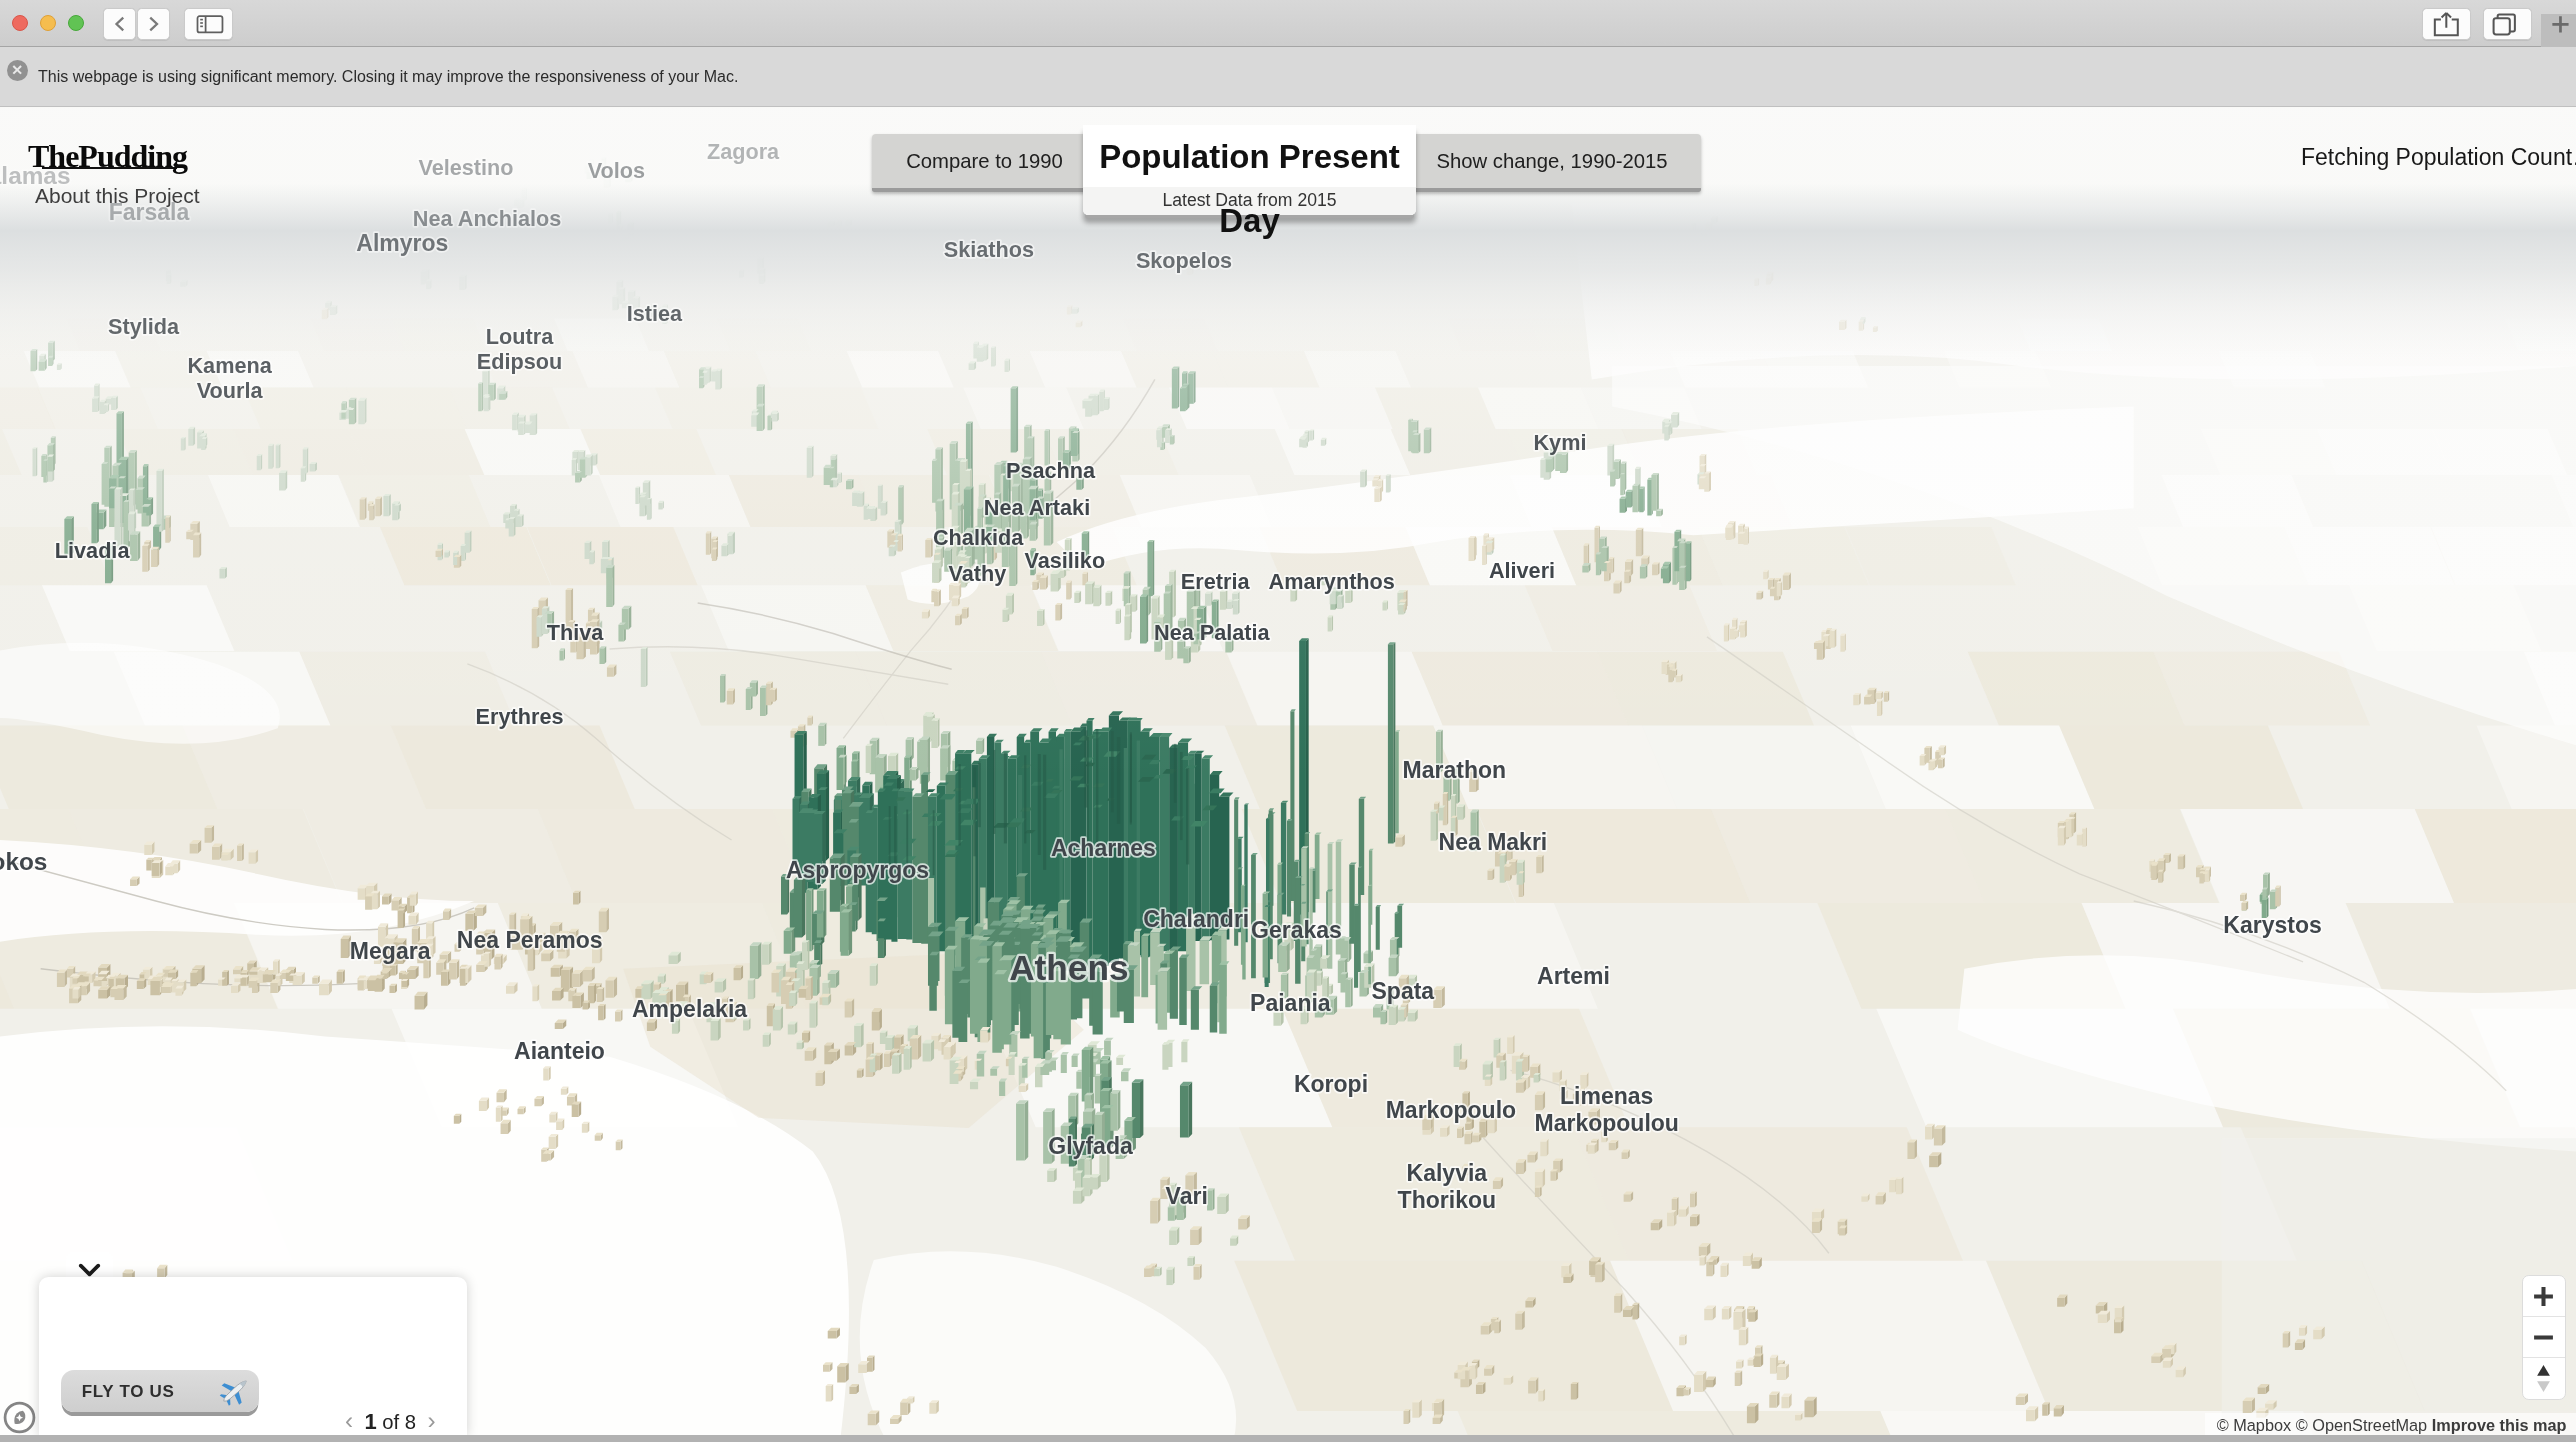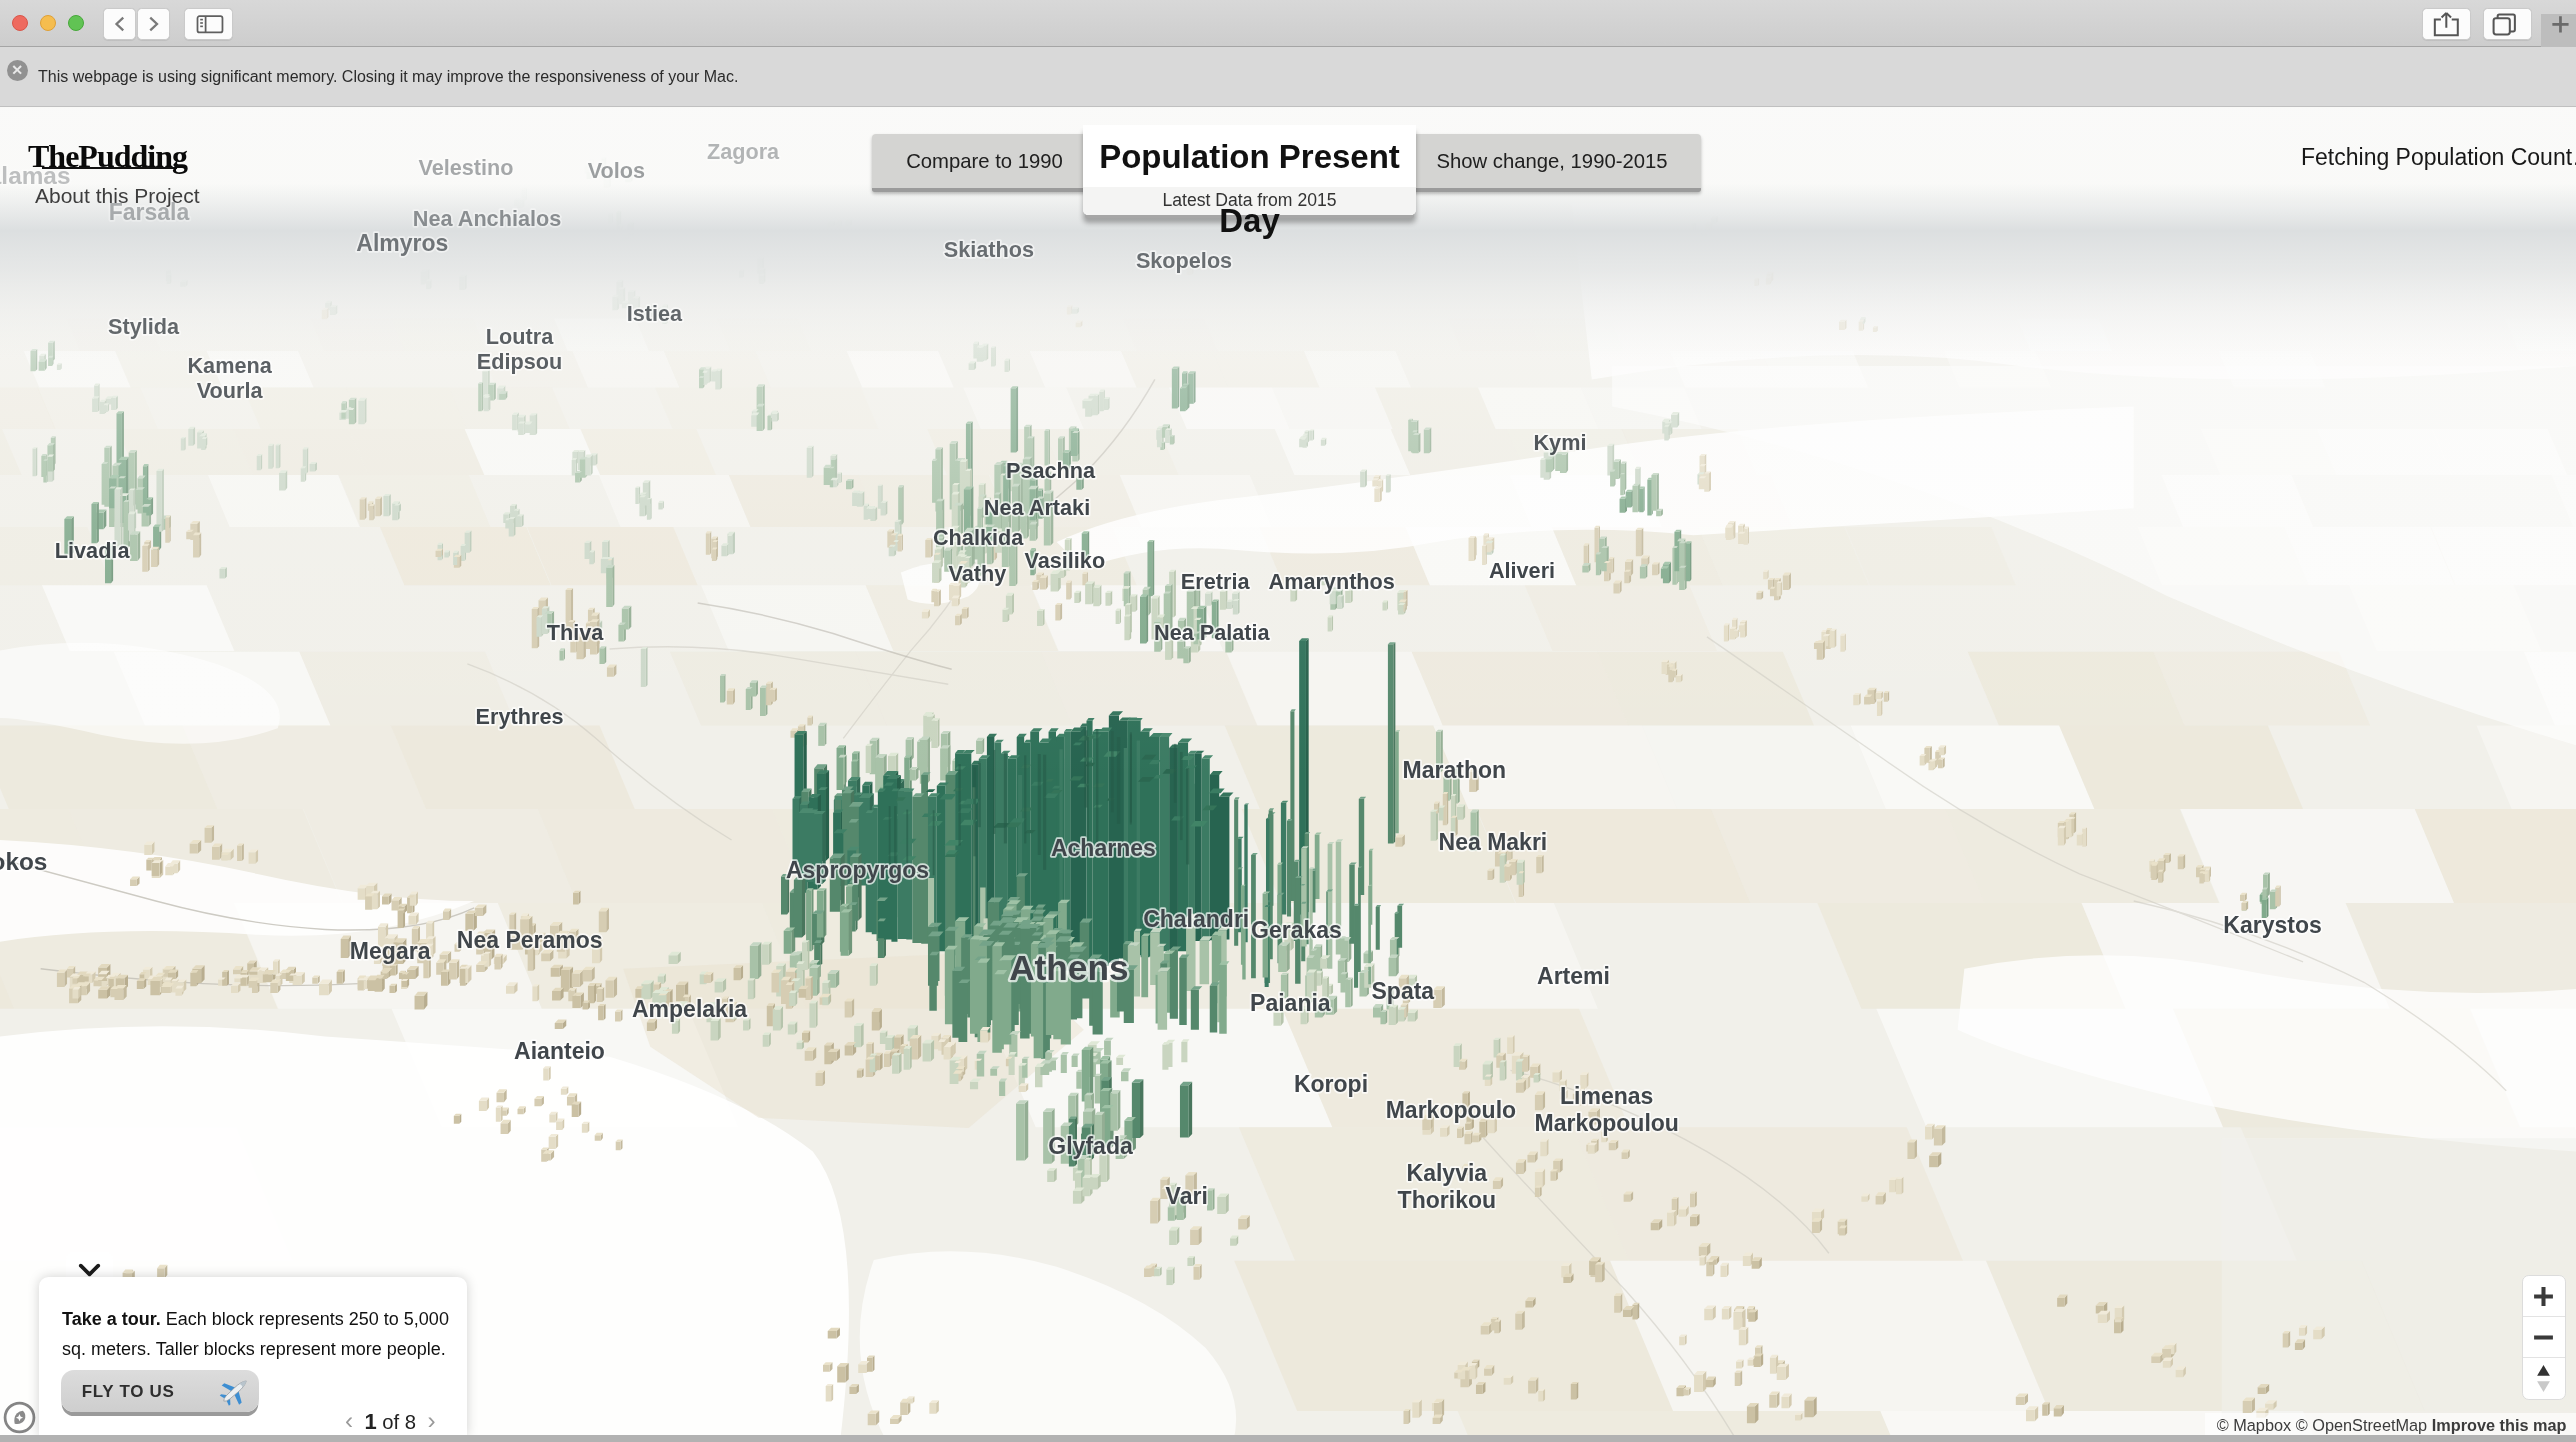--- a/index.html
+++ b/index.html
@@ -1003,21 +1003,20 @@
 <div id="tabc">
     <div class="t1">Population Present Day</div>
     <div class="t2">Latest Data from 2015</div>
   </div>
 <div id="fetch">Fetching Population Count…</div>
 
 <div id="tourtab"><svg width="47" height="38" viewBox="0 0 70 56">
       <path d="M22 20 L35 33 L48 20" fill="none" stroke="#1c1c1c" stroke-width="5.5" stroke-linecap="round" stroke-linejoin="round"></path>
     </svg></div>
 <div id="tour">
- <div class="txt"><b>Take a tour.</b> Each block represents 250 to 5,000 sq.&nbsp;meters. Taller blocks represent more people.</div>
  <div id="flybtn">
       <span class="lbl">FLY TO US</span>
   <svg width="37" height="37" viewBox="0 0 54 54" style="position:absolute;right:6.8px;top:2.7px">
     <g transform="rotate(48 27 27)">
       <path d="M24 22 L8 30 L8 35 L24 30 Z" fill="#3d8ed2"></path>
       <path d="M30 22 L46 30 L46 35 L30 30 Z" fill="#3d8ed2"></path>
       <path d="M24.5 38 L17 44 L17 47 L25 44.5 Z" fill="#3d8ed2"></path>
       <path d="M29.5 38 L37 44 L37 47 L29 44.5 Z" fill="#3d8ed2"></path>
       <path d="M27 4 Q31.5 10 31 24 L30.5 40 Q30 46 27 48 Q24 46 23.5 40 L23 24 Q22.5 10 27 4 Z" fill="#eceff1" stroke="#90979c" stroke-width="1"></path>
       <path d="M27 4 Q30 8 30.6 14 Q27 12.5 23.4 14 Q24 8 27 4 Z" fill="#b8c4cc"></path>

